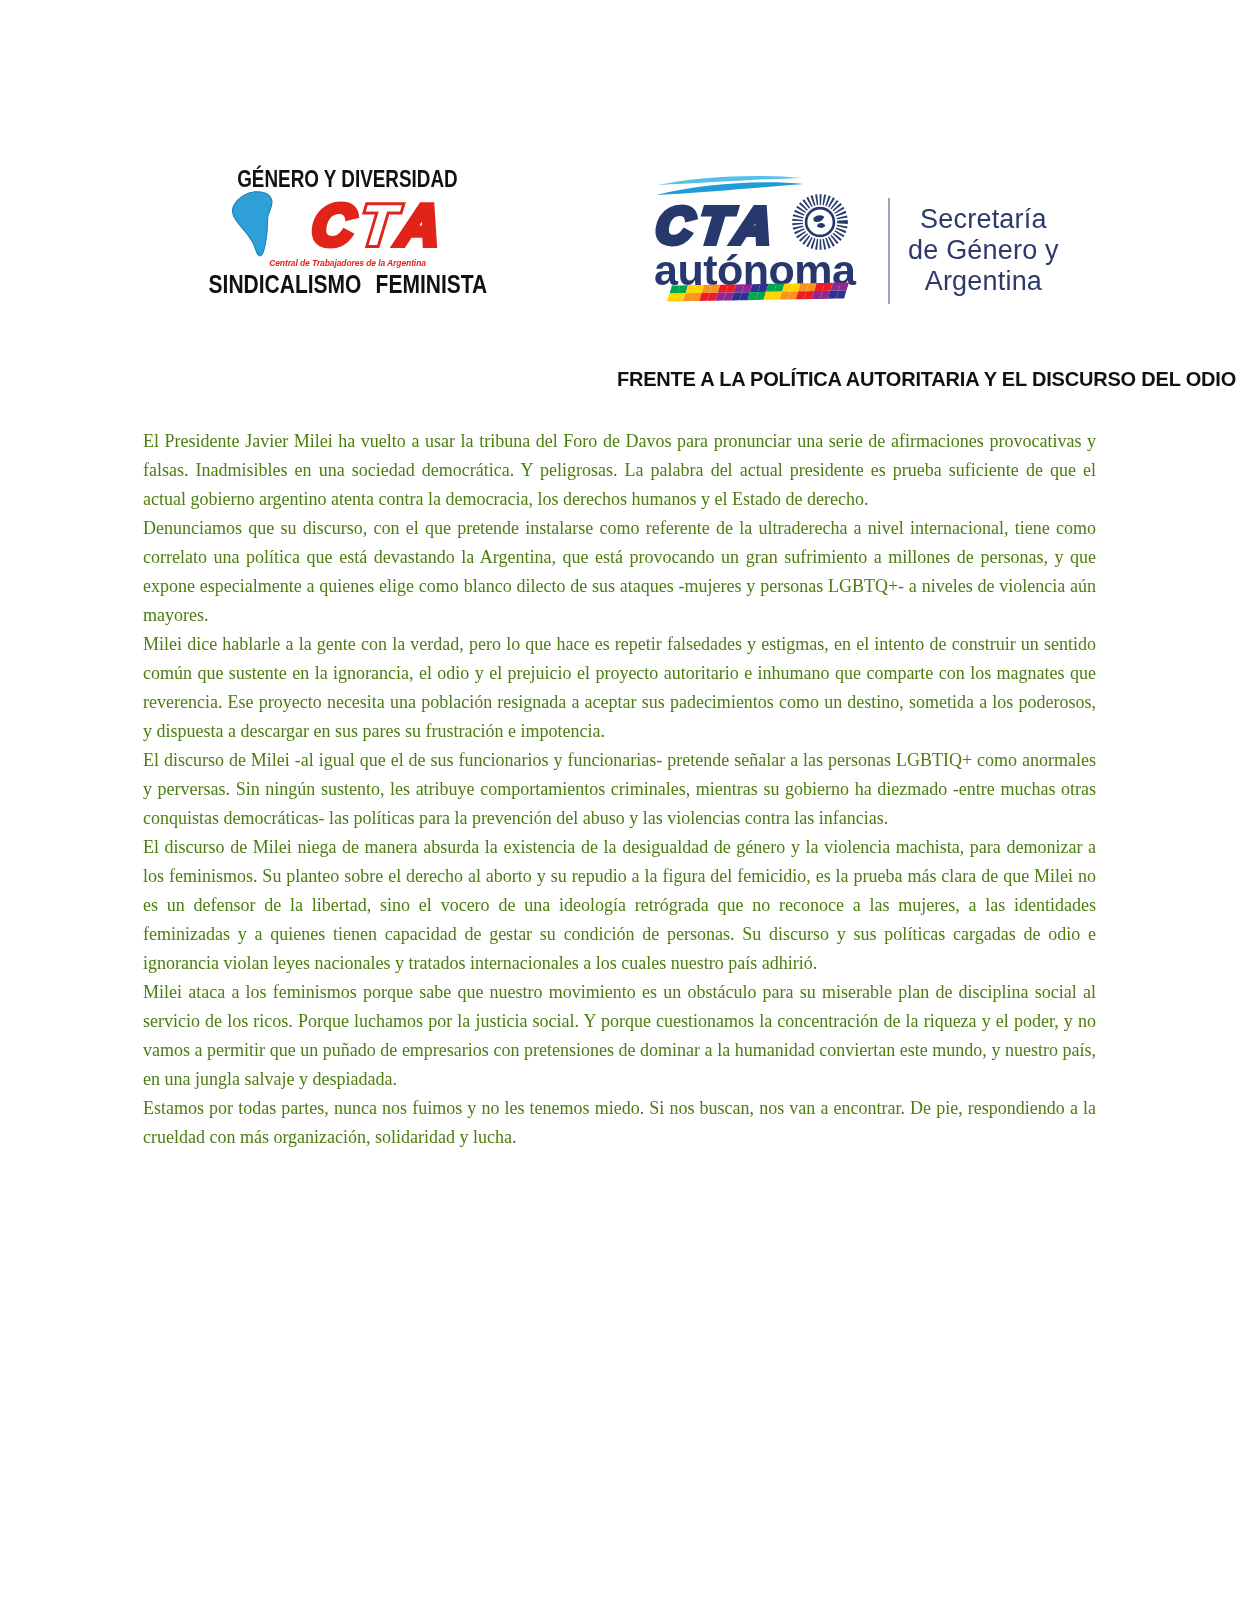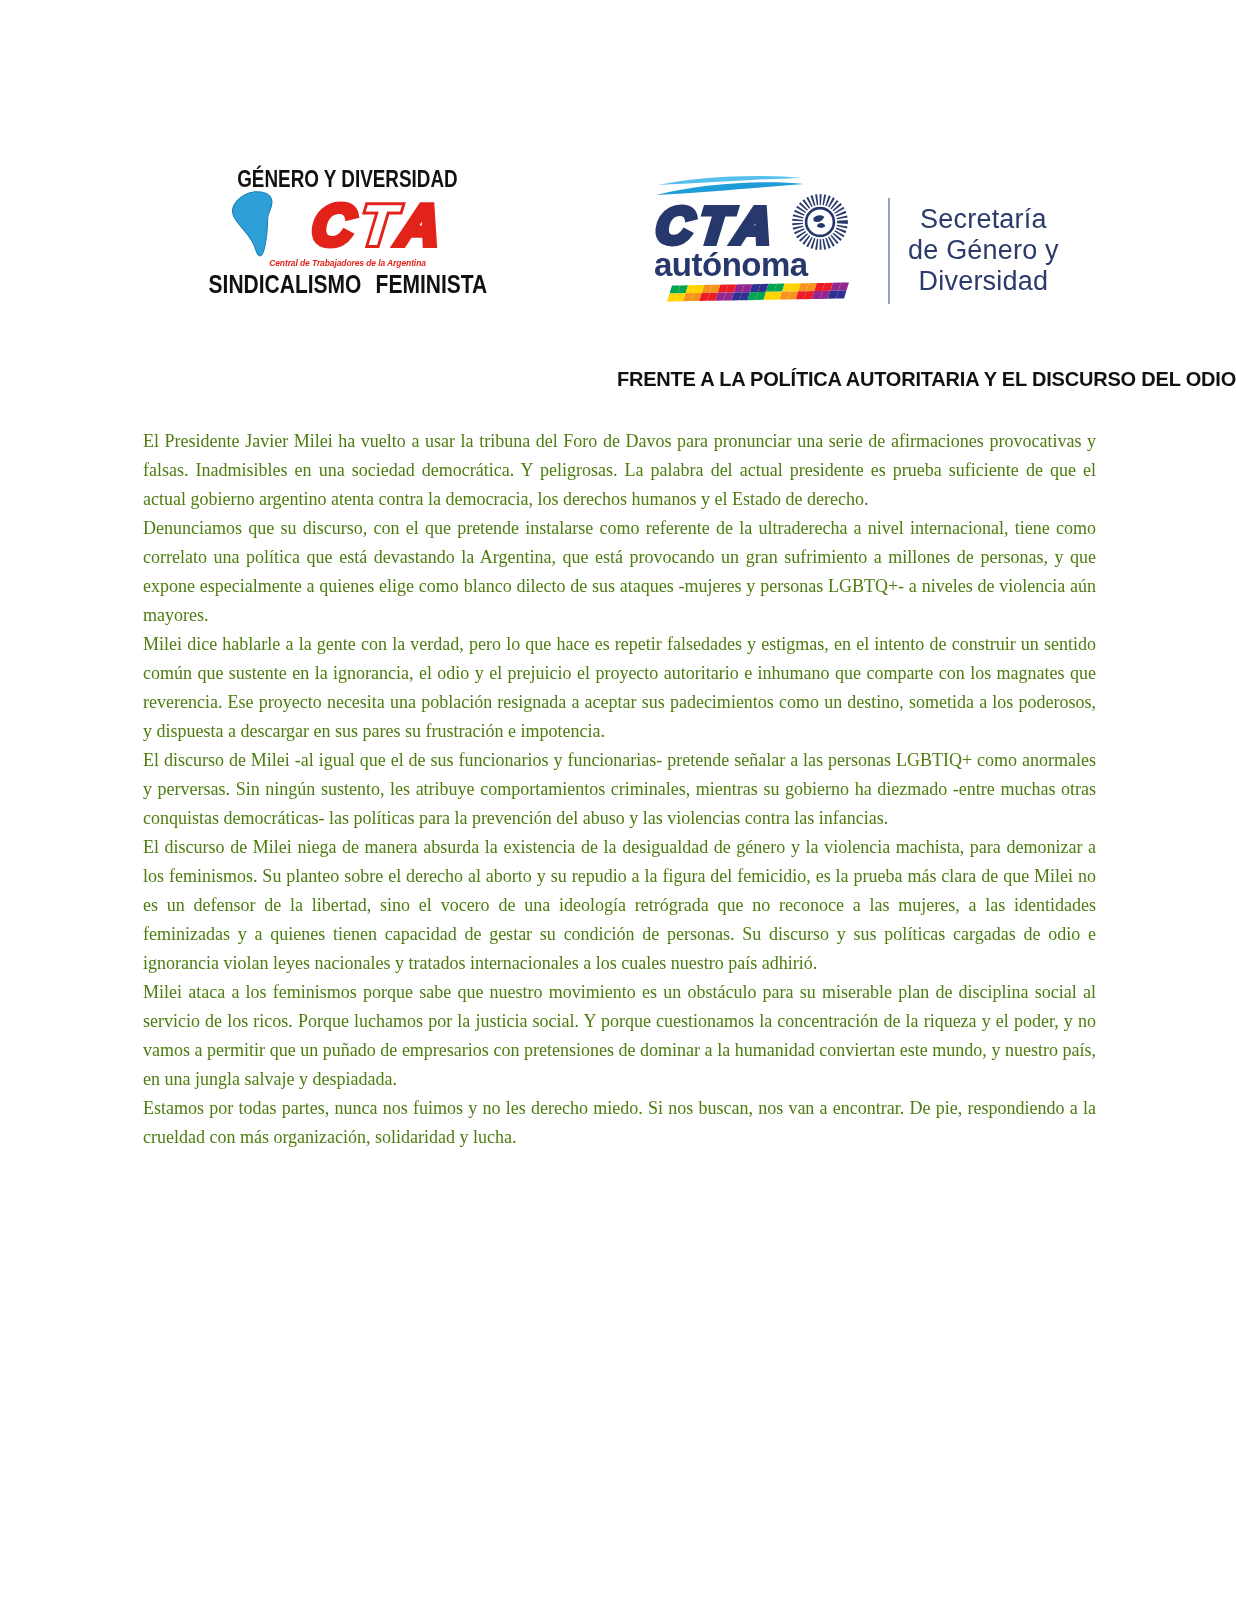--- a/index.html
+++ b/index.html
@@ -34,21 +34,21 @@
     transform: scaleX(0.84); transform-origin: center;
     white-space: nowrap; word-spacing: 10px; margin-top: 2px;
   }
 
   .right-logo { position: absolute; left: 648px; top: 172px; width: 420px; height: 140px; }
   .swoosh-svg { position: absolute; left: 6px; top: 2px; width: 152px; height: 26px; }
   .cta-navy-svg { position: absolute; left: 2px; top: 26px; width: 150px; height: 54px; }
   .sun-svg { position: absolute; left: 142px; top: 20px; width: 60px; height: 60px; }
   .autonoma-text {
     position: absolute; left: 6px; top: 74px;
-    font-weight: bold; font-size: 33px; color: #27386c; letter-spacing: -0.5px;
+    font-weight: bold; font-size: 43px; color: #27386c; letter-spacing: -0.5px;
   }
   .wiphala { position: absolute; left: 22px; top: 112px; display: grid;
     grid-template-columns: repeat(22, 8px); grid-auto-rows: 8px;
     transform: skewX(-18deg) rotate(-1deg); }
   .logo-separator { position: absolute; left: 240px; top: 26px; width: 2px; height: 106px; background: #96a3bd; }
   .secretaria-text {
     position: absolute; left: 260px; top: 32px;
     font-size: 27px; line-height: 31px; color: #2b3a6a; letter-spacing: 0.2px; text-align: center;
   }
 
@@ -155,27 +155,27 @@
       <div style="background: rgb(146, 39, 143);"></div>
       <div style="background: rgb(46, 49, 146);"></div>
       <div style="background: rgb(46, 49, 146);"></div>
     </div>
 
   <div class="logo-separator"></div>
 
   <div class="secretaria-text">
     <div>Secretaría</div>
     <div>de Género y</div>
-    <div>Diversidad</div>
+    <div>Argentina</div>
   </div>
 </div>
 
 <div class="doc-title">FRENTE A LA POLÍTICA AUTORITARIA Y EL DISCURSO DEL ODIO</div>
 
 <div class="doc-body">
   <p>El Presidente Javier Milei ha vuelto a usar la tribuna del Foro de Davos para pronunciar una serie de afirmaciones provocativas y falsas. Inadmisibles en una sociedad democrática. Y peligrosas. La palabra del actual presidente es prueba suficiente de que el actual gobierno argentino atenta contra la democracia, los derechos humanos y el Estado de derecho.</p>
   <p>Denunciamos que su discurso, con el que pretende instalarse como referente de la ultraderecha a nivel internacional, tiene como correlato una política que está devastando la Argentina, que está provocando un gran sufrimiento a millones de personas, y que expone especialmente a quienes elige como blanco dilecto de sus ataques -mujeres y personas LGBTQ+- a niveles de violencia aún mayores.</p>
   <p>Milei dice hablarle a la gente con la verdad, pero lo que hace es repetir falsedades y estigmas, en el intento de construir un sentido común que sustente en la ignorancia, el odio y el prejuicio el proyecto autoritario e inhumano que comparte con los magnates que reverencia. Ese proyecto necesita una población resignada a aceptar sus padecimientos como un destino, sometida a los poderosos, y dispuesta a descargar en sus pares su frustración e impotencia.</p>
   <p>El discurso de Milei -al igual que el de sus funcionarios y funcionarias- pretende señalar a las personas LGBTIQ+ como anormales y perversas. Sin ningún sustento, les atribuye comportamientos criminales, mientras su gobierno ha diezmado -entre muchas otras conquistas democráticas- las políticas para la prevención del abuso y las violencias contra las infancias.</p>
   <p>El discurso de Milei niega de manera absurda la existencia de la desigualdad de género y la violencia machista, para demonizar a los feminismos. Su planteo sobre el derecho al aborto y su repudio a la figura del femicidio, es la prueba más clara de que Milei no es un defensor de la libertad, sino el vocero de una ideología retrógrada que no reconoce a las mujeres, a las identidades feminizadas y a quienes tienen capacidad de gestar su condición de personas. Su discurso y sus políticas cargadas de odio e ignorancia violan leyes nacionales y tratados internacionales a los cuales nuestro país adhirió.</p>
   <p>Milei ataca a los feminismos porque sabe que nuestro movimiento es un obstáculo para su miserable plan de disciplina social al servicio de los ricos. Porque luchamos por la justicia social. Y porque cuestionamos la concentración de la riqueza y el poder, y no vamos a permitir que un puñado de empresarios con pretensiones de dominar a la humanidad conviertan este mundo, y nuestro país, en una jungla salvaje y despiadada.</p>
-  <p>Estamos por todas partes, nunca nos fuimos y no les derecho miedo. Si nos buscan, nos van a encontrar. De pie, respondiendo a la crueldad con más organización, solidaridad y lucha.</p>
+  <p>Estamos por todas partes, nunca nos fuimos y no les tenemos miedo. Si nos buscan, nos van a encontrar. De pie, respondiendo a la crueldad con más organización, solidaridad y lucha.</p>
 </div>
 
 </body></html>

